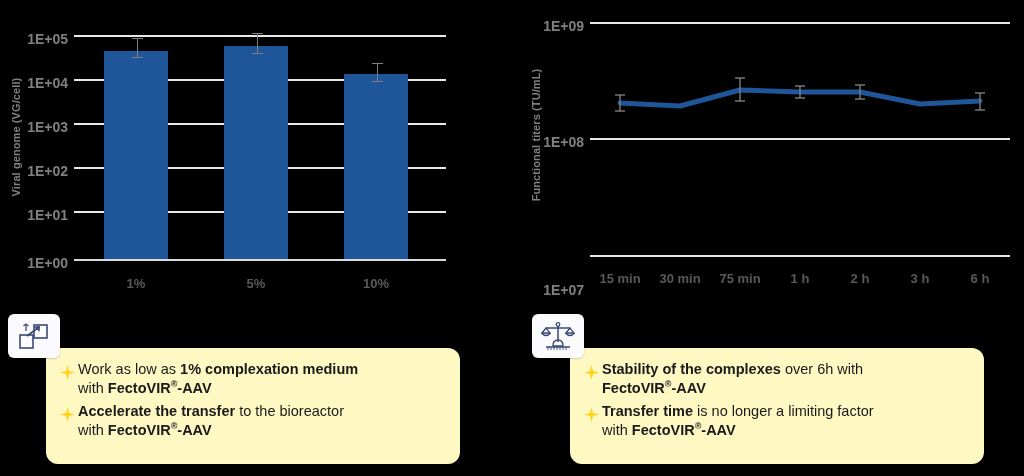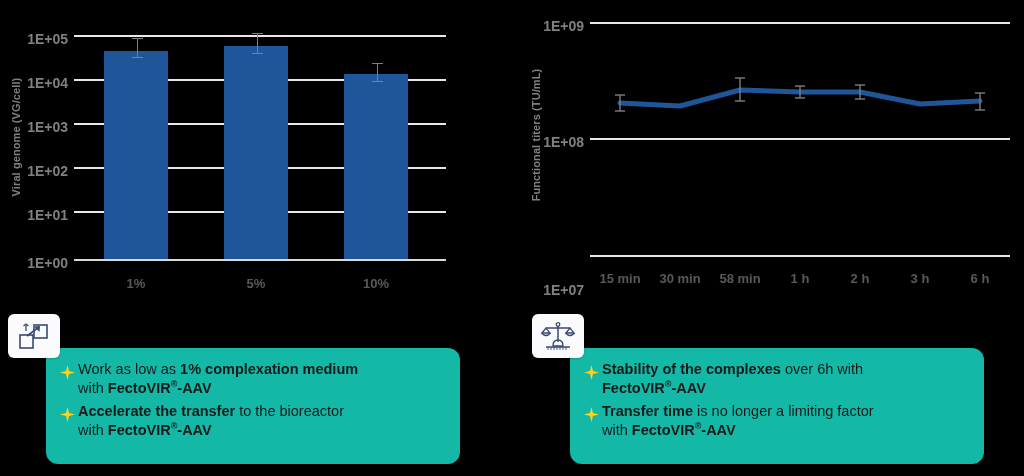--- a/index.html
+++ b/index.html
@@ -123,21 +123,21 @@
     justify-content: center;
     z-index: 3;
   }
 
   .card-body {
     position: absolute;
     left: 38px;
     top: 36px;
     right: 0px;
     bottom: 0px;
-    background: #14b8a6;
+    background: #fef9c3;
     border-radius: 12px;
     box-shadow: 0 1px 3px rgba(0,0,0,.15);
     padding: 12px 14px 10px 10px;
     box-sizing: border-box;
     z-index: 2;
   }
 
   .bullet-row {
     display: flex;
     align-items: flex-start;
@@ -237,21 +237,21 @@
         <line x1="343" y1="99" x2="353" y2="99"></line>
 
         <line x1="468" y1="93" x2="468" y2="110"></line>
         <line x1="463" y1="93" x2="473" y2="93"></line>
         <line x1="463" y1="110" x2="473" y2="110"></line>
       </g>
     </svg>
 
     <div class="x-tick-label" style="left:68px;  top:271px; width:80px;">15 min</div>
     <div class="x-tick-label" style="left:128px; top:271px; width:80px;">30 min</div>
-    <div class="x-tick-label" style="left:188px; top:271px; width:80px;">58 min</div>
+    <div class="x-tick-label" style="left:188px; top:271px; width:80px;">75 min</div>
     <div class="x-tick-label" style="left:248px; top:271px; width:80px;">1 h</div>
     <div class="x-tick-label" style="left:308px; top:271px; width:80px;">2 h</div>
     <div class="x-tick-label" style="left:368px; top:271px; width:80px;">3 h</div>
     <div class="x-tick-label" style="left:428px; top:271px; width:80px;">6 h</div>
   </div>
 
   <div class="feature-card" id="card-scalability">
     <div class="card-icon">
       <svg width="34" height="30" viewBox="0 0 34 30">
         <rect x="3" y="14" width="13" height="13" fill="none" stroke="#3a4a72" stroke-width="1.6"></rect>

